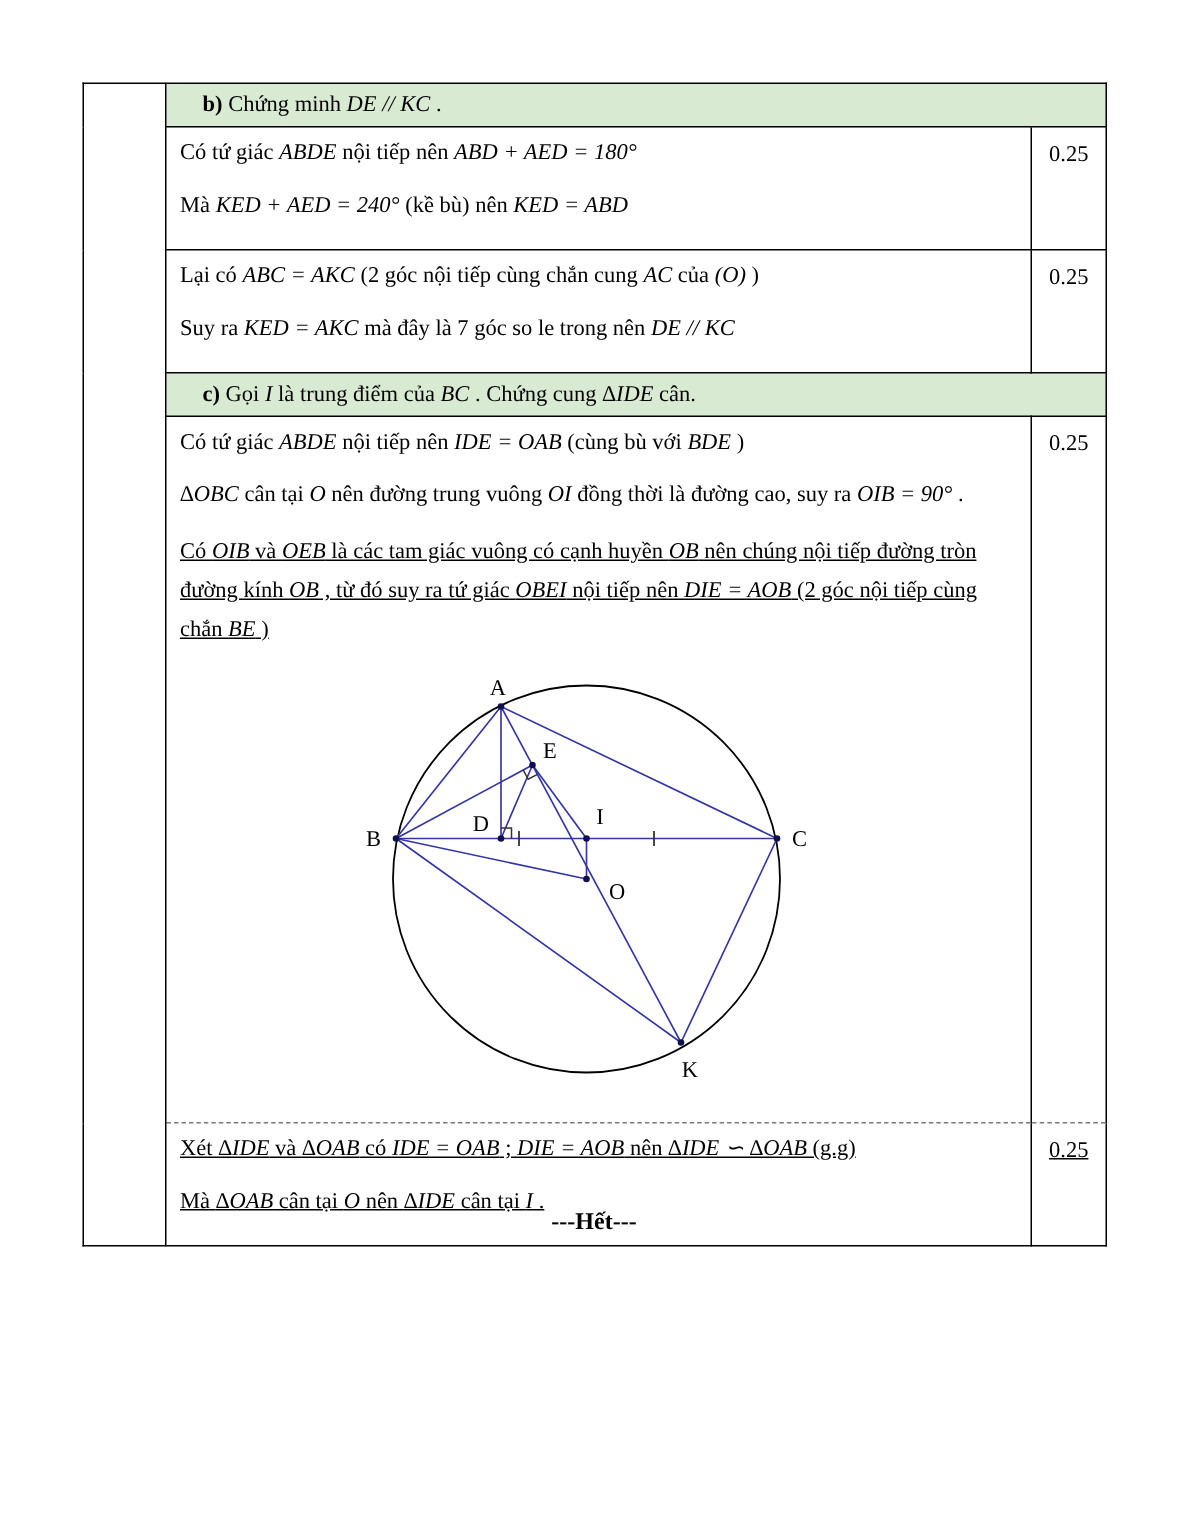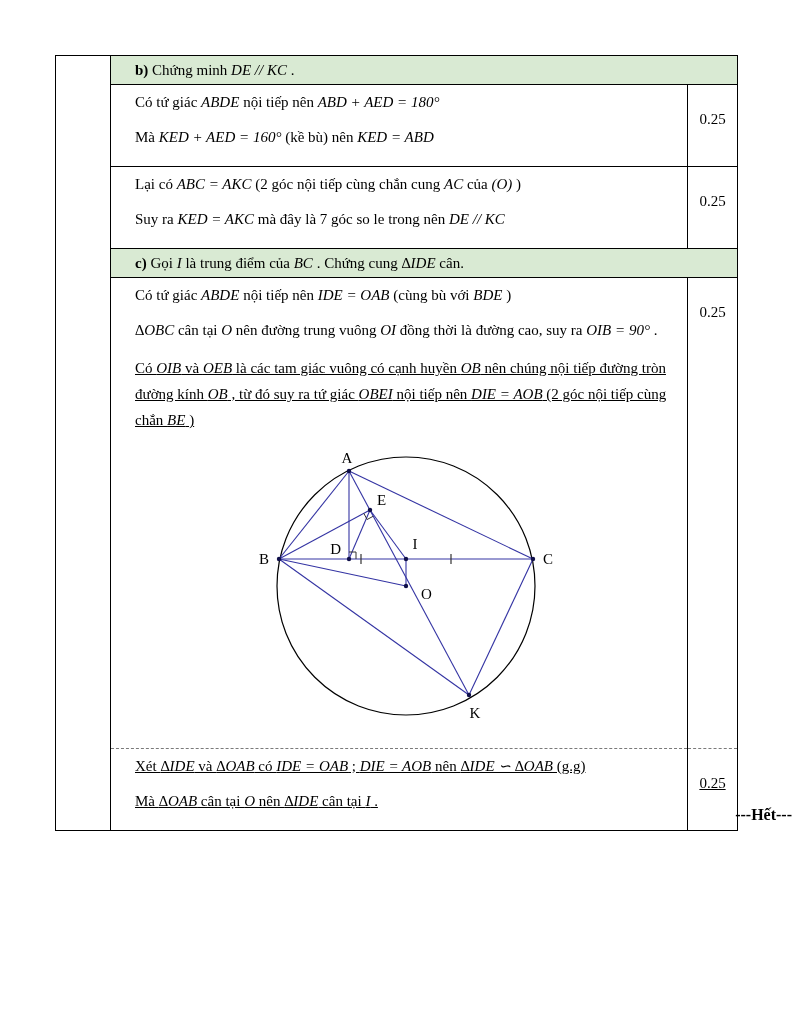--- a/index.html
+++ b/index.html
@@ -26,41 +26,41 @@
     vertical-align: top;
     font-size: 15px;
     line-height: 20px;
   }
   td.band {
     background: var(--band-bg, #d9ead3);
     padding: 4px 24px;
     height: 27px;
   }
   .blabel { font-weight: bold; }
-  td.cell { padding: 5px 8px 4px 24px; }
-  td.score { text-align: center; padding-top: 24px; }
+  td.cell { padding: 5px 8px 4px 9px; }
+  td.score { text-align: center; padding-top: 8px; }
   p.ln   { margin: 2px 0 15px 0; line-height: 20px; }
   p.para { margin: 0 0 4px 0;  line-height: 26px; text-decoration: underline; }
   .math { font-style: italic; }
   tr.r-b1 td { height: 69px; }
   tr.r-b2 td { height: 78px; }
   tr.r-c1 td { height: 471px; }
   tr.r-c2 td { height: 69px; }
   tr.r-c1 td { border-bottom: 1px dashed #7a7a7a; }
   tr.r-c2 td { border-top: 1px dashed #7a7a7a; text-decoration: underline; }
   svg.figure { display: block; margin: 8px 0 0 46px; }
   .circ { fill: none; stroke: #000; stroke-width: 1.2; }
   .blue line { stroke: var(--fig, #3434a3); stroke-width: 1.1; }
   .marks polyline { fill: none; stroke: #333; stroke-width: 1; }
   .marks line { stroke: #333; stroke-width: 1.2; }
   .dots circle { fill: #10104a; }
   .plabels text { font-family: "Liberation Serif", serif; font-size: 15px; fill: #000; }
   .footer {
     position: absolute; top: 806px; left: 0; width: 792px;
-    text-align: right; font-weight: bold; font-size: 16px;
+    text-align: center; font-weight: bold; font-size: 16px;
   }
 </style>
 </head>
 <body>
 
 <div class="page">
 
   <table class="sheet">
     <colgroup>
         <col class="c-side">
@@ -72,21 +72,21 @@
       <tr>
         <td class="side" rowspan="6"></td>
         <td class="band" colspan="2">
           <span class="blabel">b)</span><span><span> Chứng minh </span><span class="math">DE // KC</span><span> .</span></span>
         </td>
       </tr>
 
       <tr class="r-b1">
         <td class="cell">
           <p class="ln"><span>Có tứ giác </span><span class="math">ABDE</span><span> nội tiếp nên </span><span class="math">ABD + AED = 180°</span></p>
-          <p class="ln"><span>Mà </span><span class="math">KED + AED = 160°</span><span> (kề bù) nên </span><span class="math">KED = ABD</span></p>
+          <p class="ln"><span>Mà </span><span class="math">KED + AED = 240°</span><span> (kề bù) nên </span><span class="math">KED = ABD</span></p>
         </td>
         <td class="score"><span>0.25</span></td>
       </tr>
 
       <tr class="r-b2">
         <td class="cell">
           <p class="ln"><span>Lại có </span><span class="math">ABC = AKC</span><span> (2 góc nội tiếp cùng chắn cung </span><span class="math">AC</span><span> của </span><span class="math">(O)</span><span> )</span></p>
           <p class="ln"><span>Suy ra </span><span class="math">KED = AKC</span><span> mà đây là 7 góc so le trong nên </span><span class="math">DE // KC</span></p>
         </td>
         <td class="score"><span>0.25</span></td>

